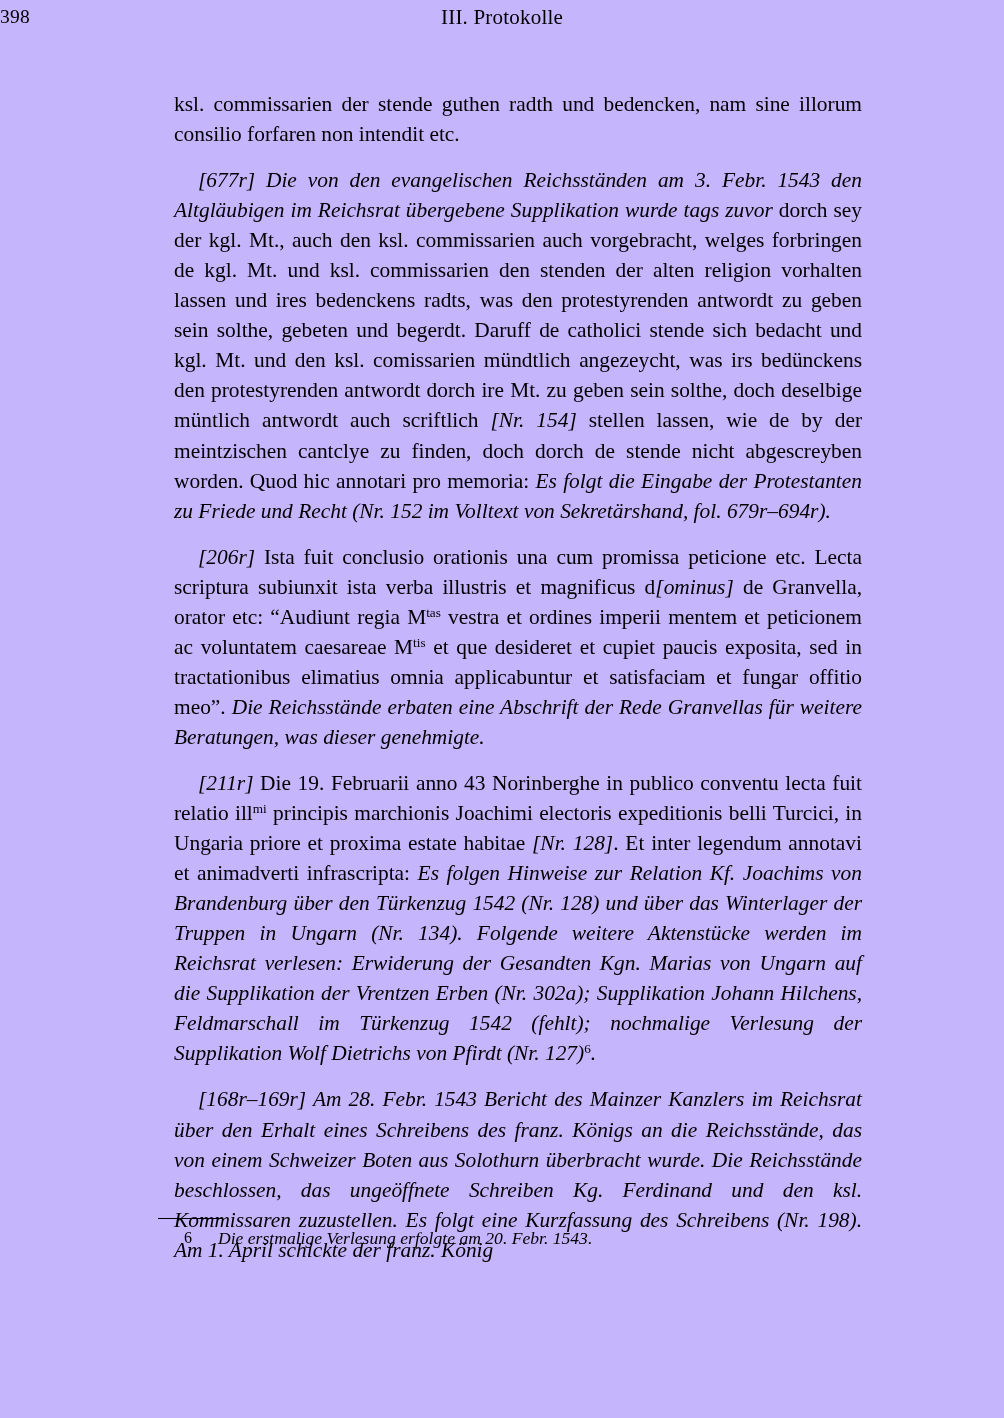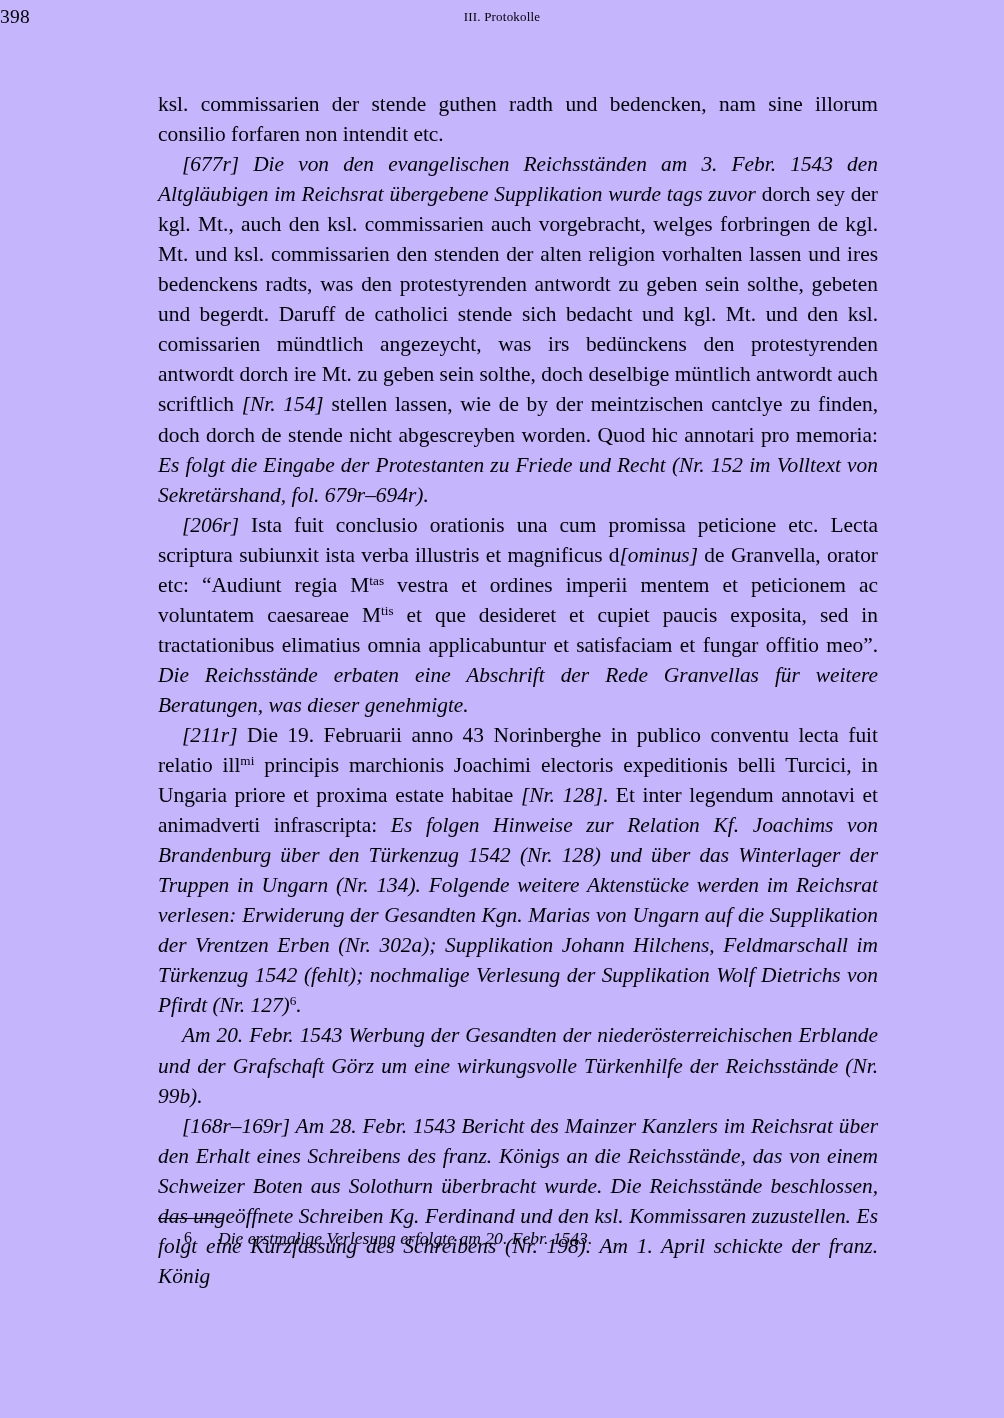--- a/index.html
+++ b/index.html
@@ -37,35 +37,35 @@
     left: 0;
     top: 0;
     letter-spacing: 0.3px;
   }
   .running-head .head-title {
     position: absolute;
     left: 0;
     right: 0;
     top: 0;
     text-align: center;
-    font-size: 13px;
+    font-size: 21px;
     letter-spacing: 0.2px;
   }
   
   #body-text {
     margin-top: 17px;
     font-size: 21.4px;
     line-height: 30.05px;
     text-align: justify;
     text-justify: inter-word;
     hyphens: manual;
     -webkit-hyphens: manual;
   }
   #body-text p {
-    margin: 0;
+    margin: 16px;
     text-indent: 0;
   }
   #body-text p.indent {
     text-indent: 24px;
   }
   .it { font-style: italic; }
   sup {
     font-size: 0.62em;
     line-height: 0;
     vertical-align: 0.52em;
@@ -108,21 +108,20 @@
     <span class="folio">398</span>
     <span class="head-title">III. Protokolle</span>
   </div>
 
   <div id="content">
     <div id="body-text">
         <p><span>ksl. commissarien der stende guthen radth und bedencken, nam sine illorum consilio forfaren non intendit etc.</span></p>
         <p class="indent"><span class="it">[677r] Die von den evangelischen Reichsständen am 3. Febr. 1543 den Altgläubigen im Reichsrat übergebene Supplikation wurde tags zuvor</span><span> dorch sey der kgl. Mt., auch den ksl. commissarien auch vorgebracht, welges forbringen de kgl. Mt. und ksl. commissarien den stenden der alten religion vorhalten lassen und ires bedenckens radts, was den protestyrenden antwordt zu geben sein solthe, gebeten und begerdt. Daruff de catholici stende sich bedacht und kgl. Mt. und den ksl. comissarien mündtlich angezeycht, was irs bedünckens den protestyrenden antwordt dorch ire Mt. zu geben sein solthe, doch deselbige müntlich antwordt auch scriftlich </span><span class="it">[Nr. 154]</span><span> stellen lassen, wie de by der meintzischen cantclye zu finden, doch dorch de stende nicht abgescreyben worden. Quod hic annotari pro memoria: </span><span class="it">Es folgt die Eingabe der Protestanten zu Friede und Recht (Nr. 152 im Volltext von Sekretärshand, fol. 679r–694r).</span></p>
         <p class="indent"><span class="it">[206r]</span><span> Ista fuit conclusio orationis una cum promissa peticione etc. Lecta scriptura subiunxit ista verba illustris et magnificus d</span><span class="it">[ominus]</span><span> de Granvella, orator etc: “Audiunt regia M</span><sup>tas</sup><span> vestra et ordines imperii mentem et peticionem ac voluntatem caesareae M</span><sup>tis</sup><span> et que desideret et cupiet paucis exposita, sed in tractationibus elimatius omnia applicabuntur et satisfaciam et fungar offitio meo”. </span><span class="it">Die Reichsstände erbaten eine Abschrift der Rede Granvellas für weitere Beratungen, was dieser genehmigte.</span></p>
         <p class="indent"><span class="it">[211r]</span><span> Die 19. Februarii anno 43 Norinberghe in publico conventu lecta fuit relatio ill</span><sup>mi</sup><span> principis marchionis Joachimi electoris expeditionis belli Turcici, in Ungaria priore et proxima estate habitae </span><span class="it">[Nr. 128]</span><span>. Et inter legendum annotavi et animadverti infrascripta: </span><span class="it">Es folgen Hinweise zur Relation Kf. Joachims von Brandenburg über den Türkenzug 1542 (Nr. 128) und über das Winterlager der Truppen in Ungarn (Nr. 134). Folgende weitere Aktenstücke werden im Reichsrat verlesen: Erwiderung der Gesandten Kgn. Marias von Ungarn auf die Supplikation der Vrentzen Erben (Nr. 302a); Supplikation Johann Hilchens, Feldmarschall im Türkenzug 1542 (fehlt); nochmalige Verlesung der Supplikation Wolf Dietrichs von Pfirdt (Nr. 127)</span><sup>6</sup><span class="it">.</span></p>
-        <p class="indent"><span class="it">Am 20. Febr. 1543 Werbung der Gesandten der niederösterreichischen Erblande und der Grafschaft Görz um eine wirkungsvolle Türkenhilfe der Reichsstände (Nr. 99b).</span></p>
         <p class="indent"><span class="it">[168r–169r] Am 28. Febr. 1543 Bericht des Mainzer Kanzlers im Reichsrat über den Erhalt eines Schreibens des franz. Königs an die Reichsstände, das von einem Schweizer Boten aus Solothurn überbracht wurde. Die Reichsstände beschlossen, das ungeöffnete Schreiben Kg. Ferdinand und den ksl. Kommissaren zuzustellen. Es folgt eine Kurzfassung des Schreibens (Nr. 198). Am 1. April schickte der franz. König</span></p>
       </div>
   </div>
 
   <div id="footnote-area">
     <div class="fn-rule"></div>
     <div id="footnote-list">
         <div class="footnote"><span class="fn-num">6</span><span class="fn-text">Die erstmalige Verlesung erfolgte am 20. Febr. 1543.</span></div>
       </div>
   </div>

